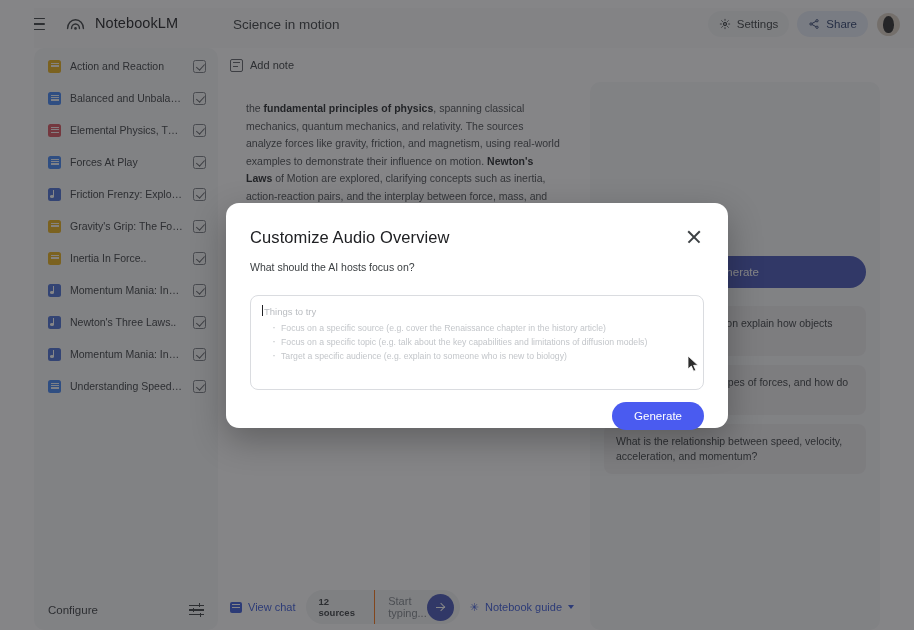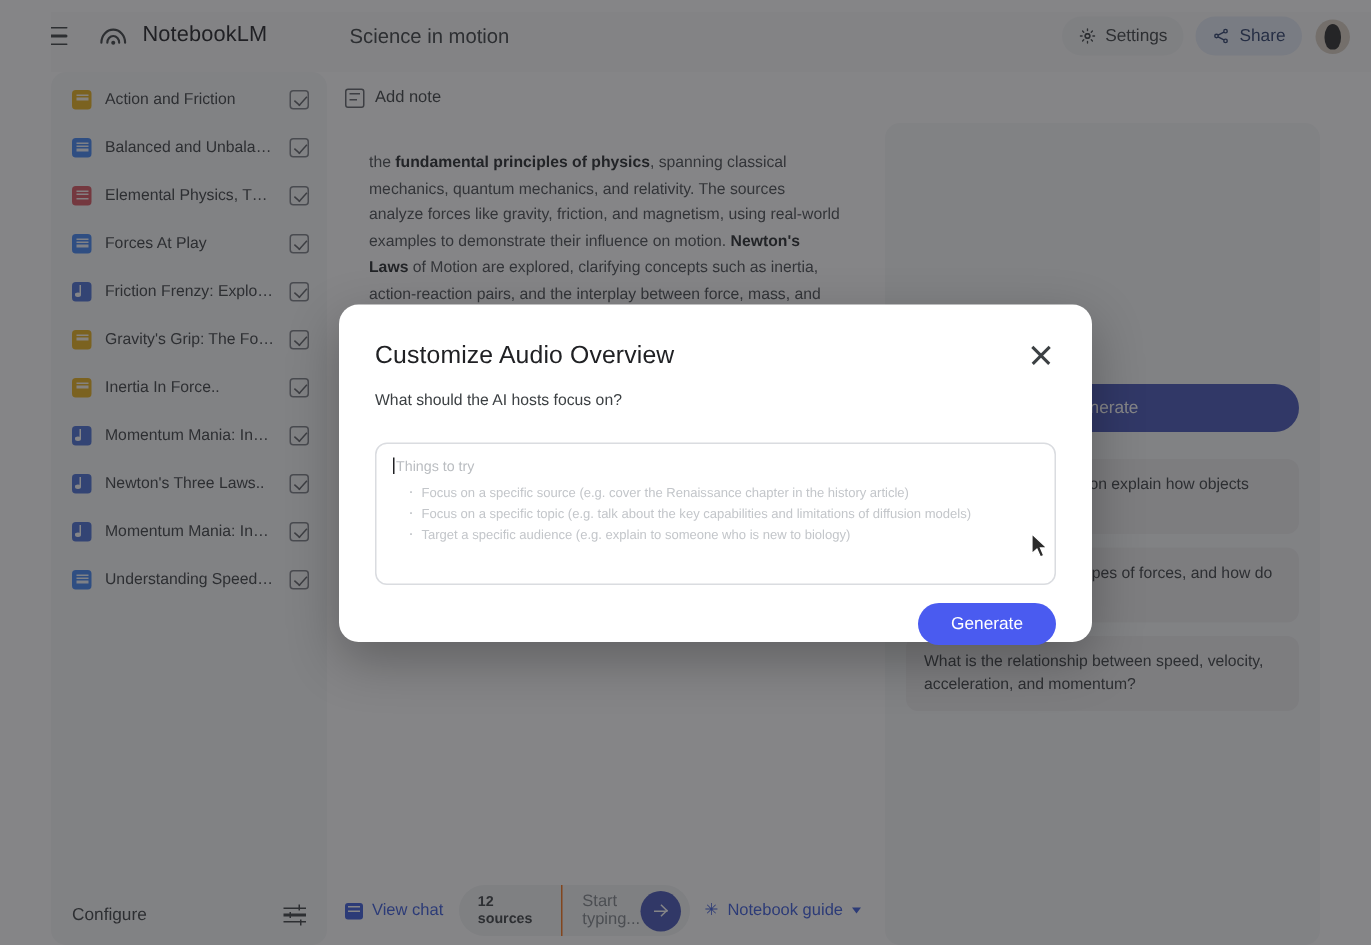--- a/index.html
+++ b/index.html
@@ -369,21 +369,21 @@
 
       <div class="sidebar">
         <div class="src-list" id="src-list">
             <div class="src-item">
               <span class="src-ico slide">
                 <span class="lines">
                   <i></i>
                   <i></i>
                 </span>
               </span>
-              <span class="src-name">Action and Friction</span>
+              <span class="src-name">Action and Reaction</span>
               <span class="src-check"></span>
             </div>
             <div class="src-item">
               <span class="src-ico doc">
                 <span class="lines">
                   <i></i>
                   <i></i>
                   <i></i>
                 </span>
               </span>

